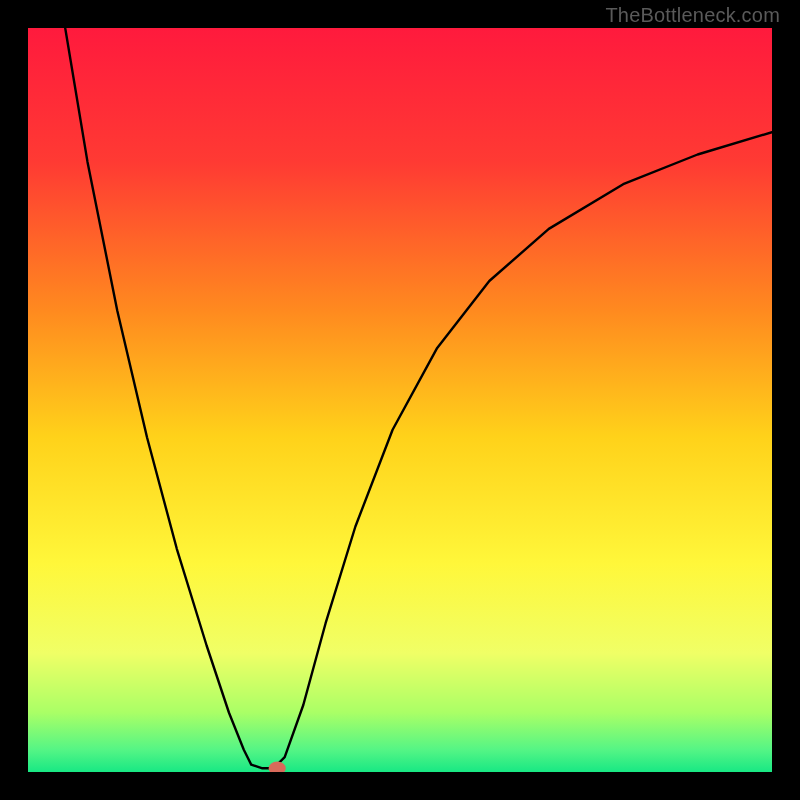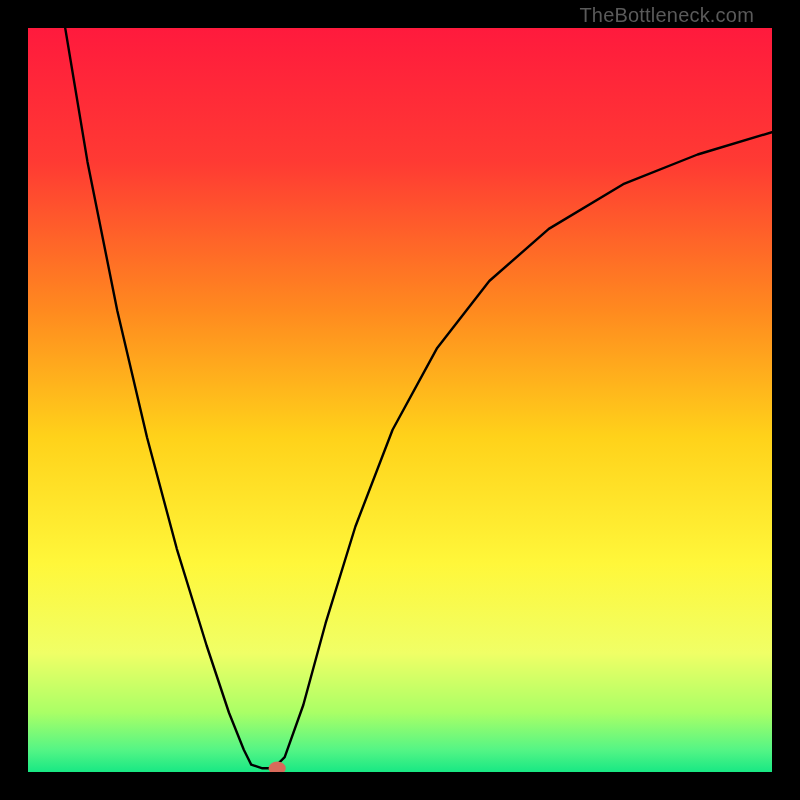--- a/index.html
+++ b/index.html
@@ -22,21 +22,21 @@
   .plot-area {
     position: absolute;
     left: 0;
     top: 0;
     width: 744px;
     height: 744px;
   }
   .watermark {
     position: absolute;
     top: 4px;
-    right: 46px;
+    right: 20px;
     color: #5a5a5a;
     font-size: 20px;
     font-weight: 400;
     letter-spacing: 0.2px;
   }
   svg { display: block; }
 </style>
 </head>
 <body>
 

